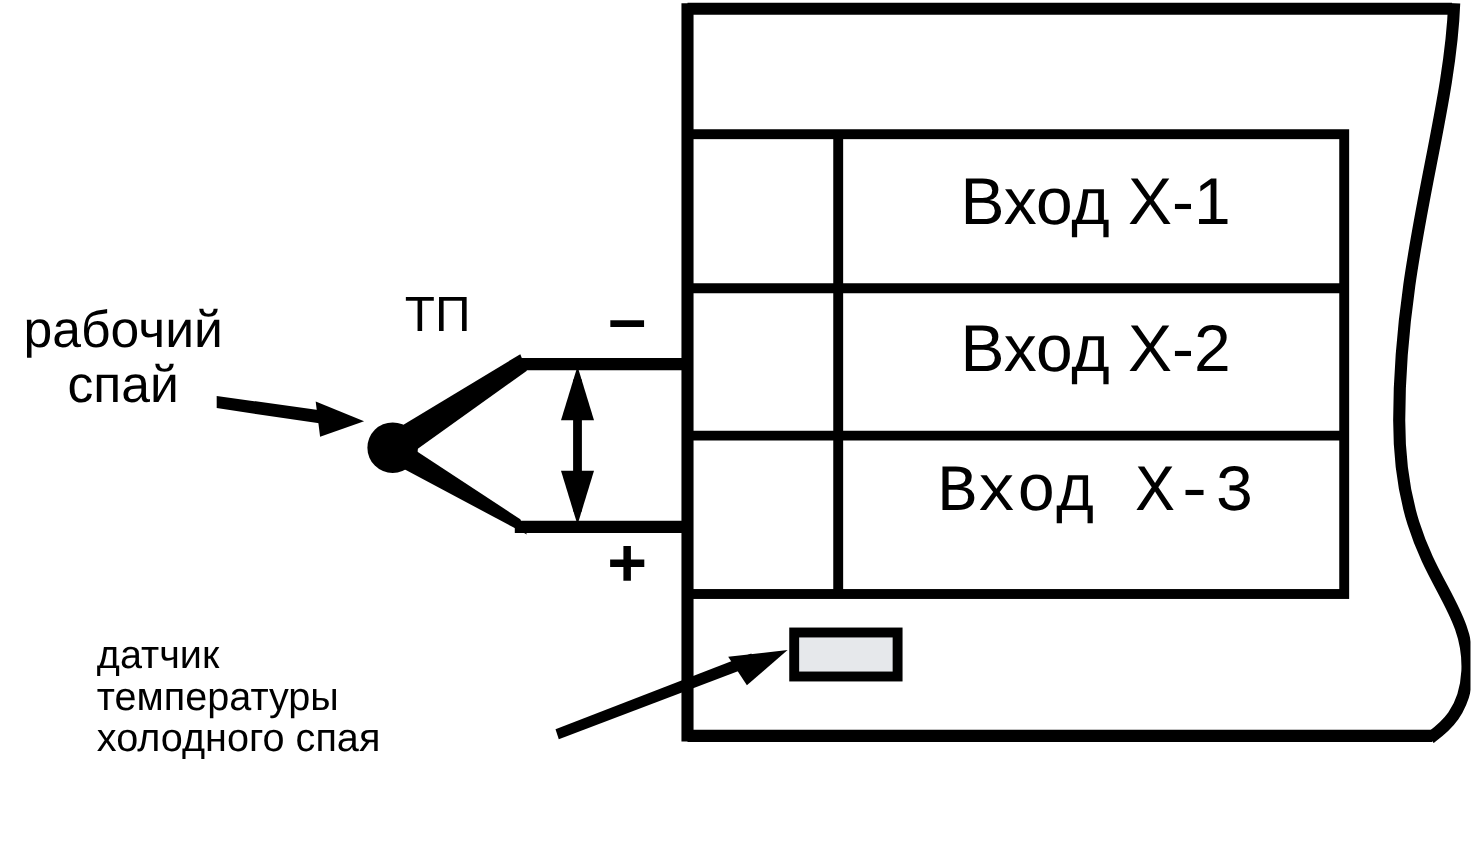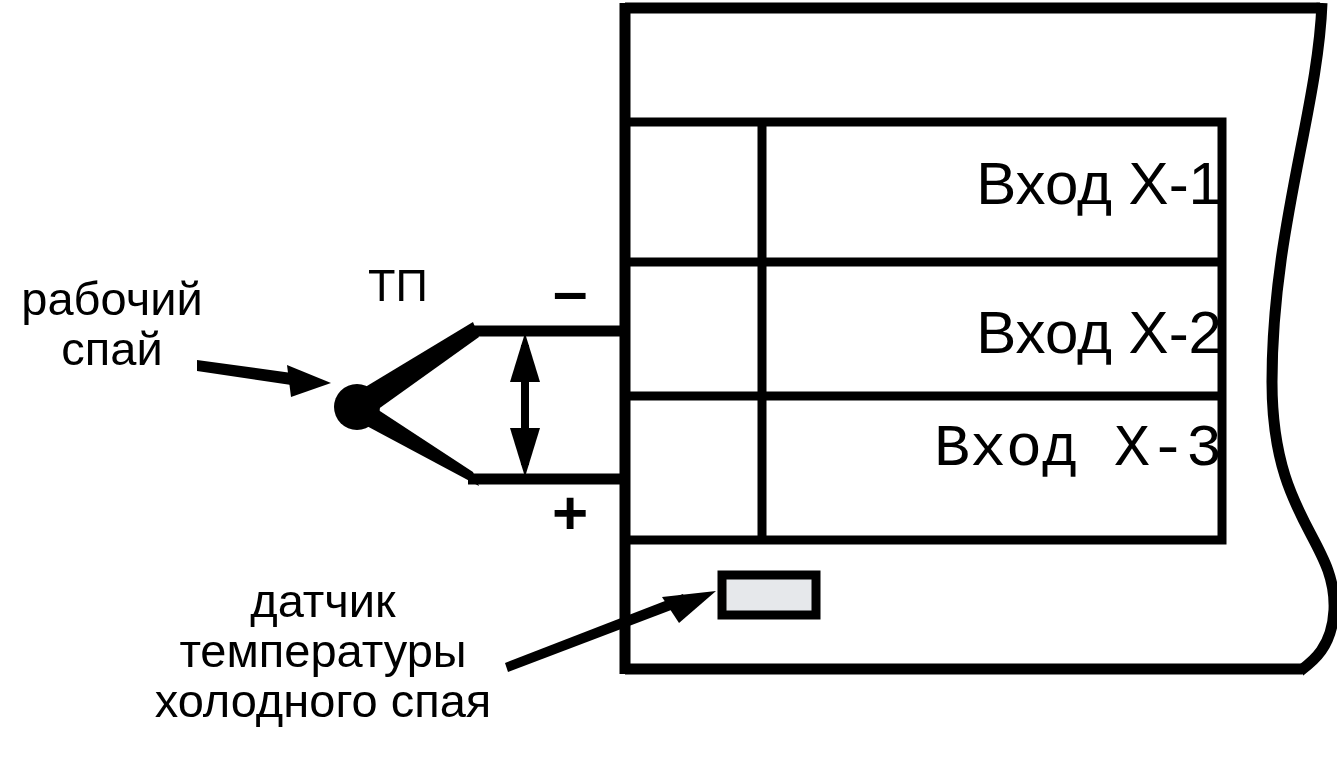--- a/index.html
+++ b/index.html
@@ -54,32 +54,32 @@
     left: 552px;
     top: 480px;
     font-size: 62px;
     font-weight: 700;
   }
   
   .row-label {
     font-size: 60px;
     left: 770px;
     width: 452px;
-    text-align: right;
+    text-align: center;
   }
   #row-label-0 { top: 152px; }
-  #row-label-1 { top: 285px; margin-top: 16px; }
+  #row-label-1 { top: 285px; }
   #row-label-2 { top: 418px; font-family: Liberation Mono, monospace; }
   
   #cold-sensor-label {
     left: 88px;
     top: 576px;
     width: 470px;
-    text-align: center;
-    font-size: 47px;
+    text-align: left;
+    font-size: 36px;
   }
 </style>
 </head>
 <body>
 
 <div id="page">
 
   <svg width="1337" height="777" viewBox="0 0 1337 777">
 
     <g stroke="#000000" stroke-width="11" fill="none" stroke-linecap="butt">

